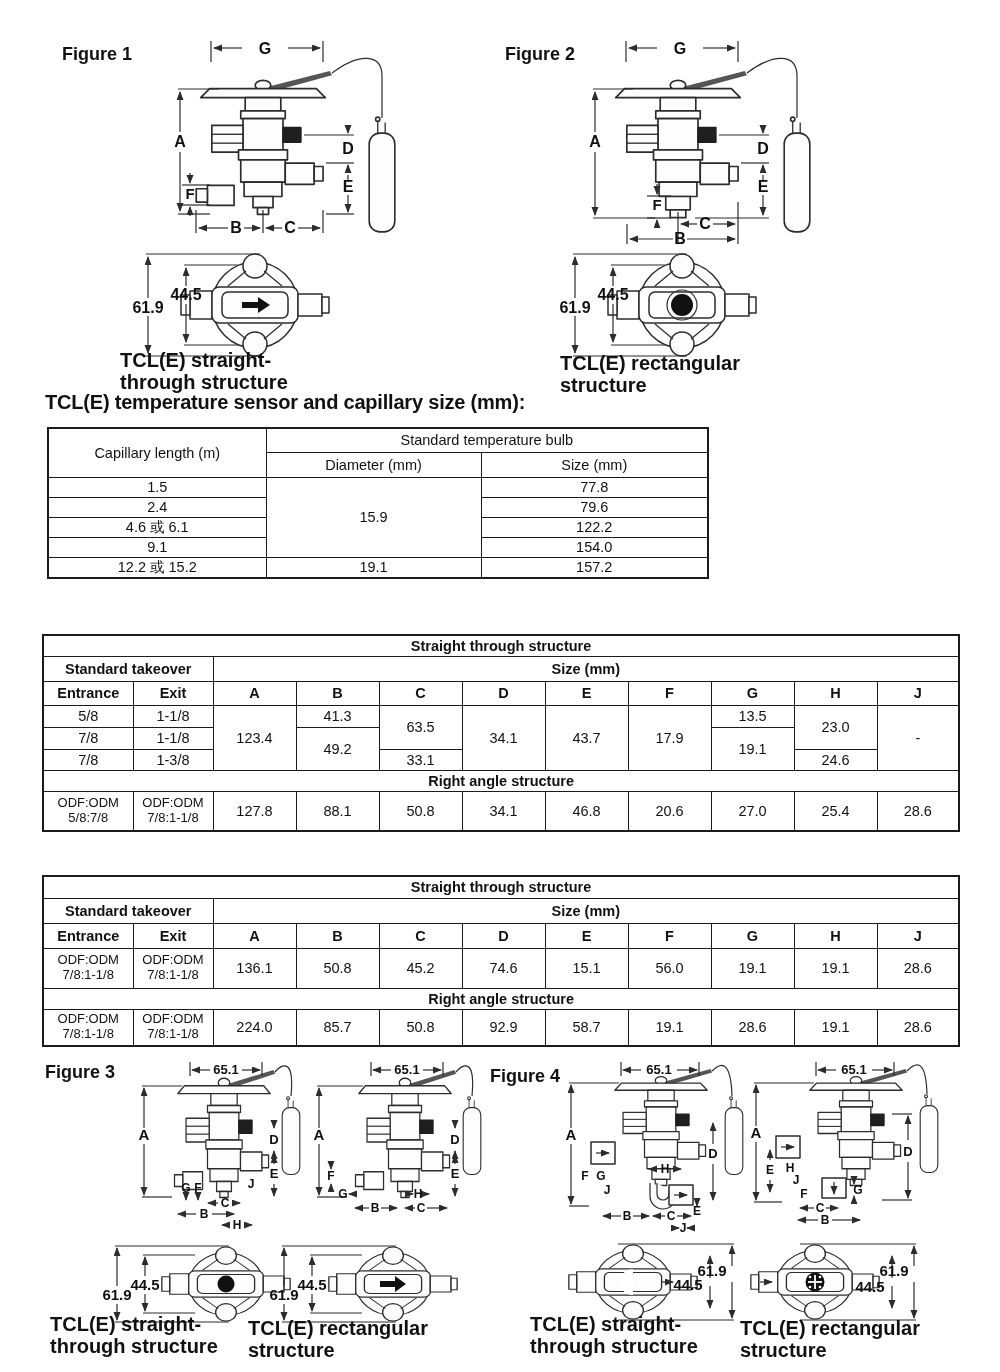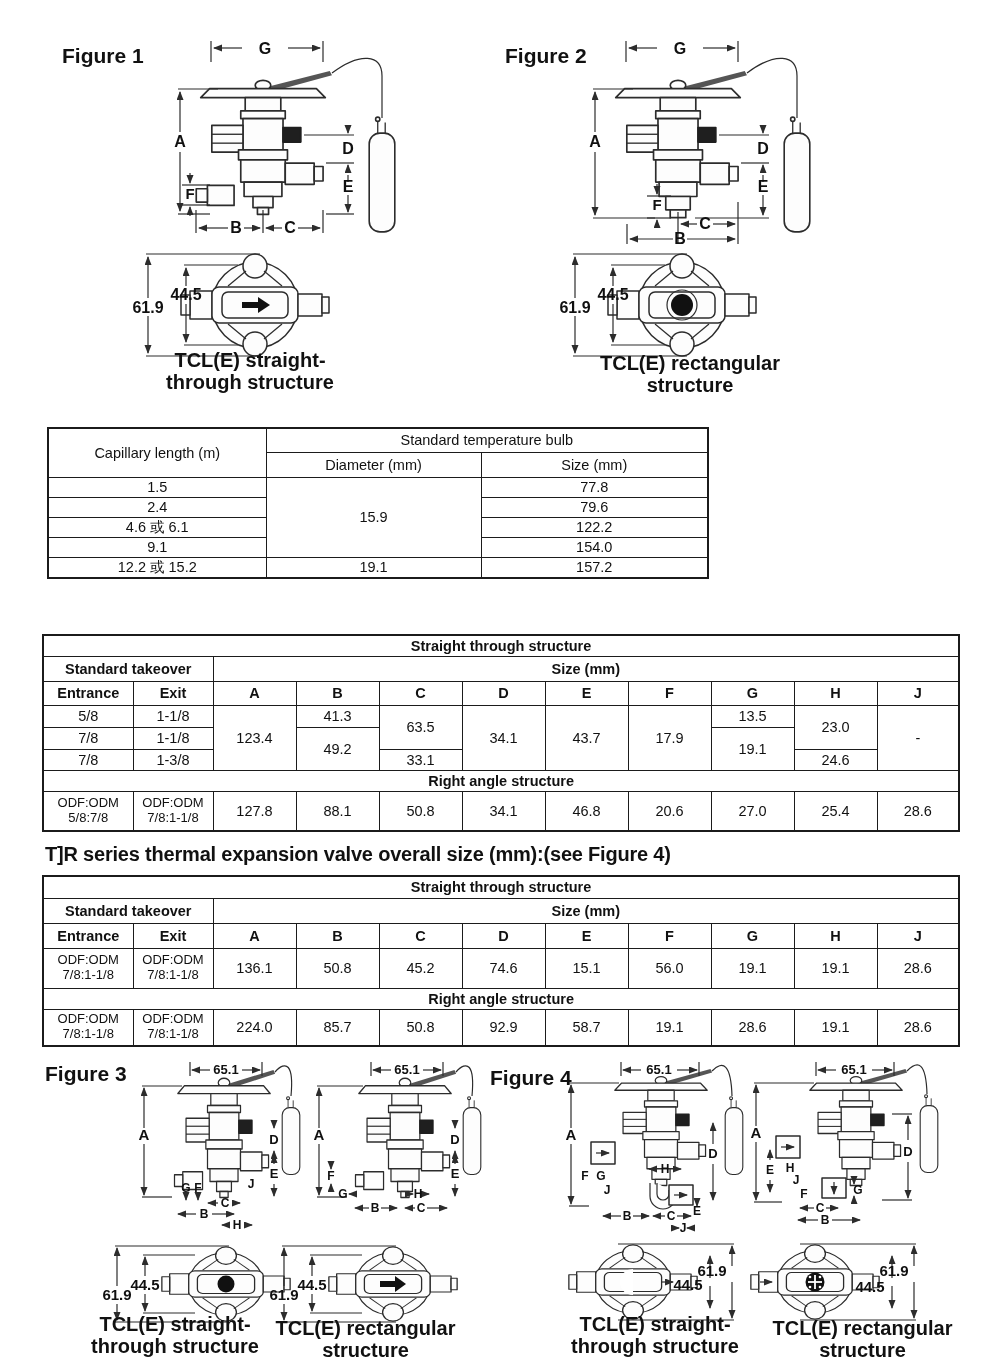--- a/index.html
+++ b/index.html
@@ -1,19 +1,19 @@
 <!DOCTYPE html>
 <html><head>
 <meta charset="utf-8">
 <style>
   html,body{margin:0;padding:0;background:#fff;}
   .page{position:relative;width:1000px;height:1372px;background:#fff;overflow:hidden;
         font-family:"Liberation Sans",sans-serif;color:#111;}
-  .figlabel{position:absolute;font-size:21px;font-weight:bold;white-space:nowrap;}
-  .caption{position:absolute;text-align:center;font-size:20px;font-weight:bold;line-height:1.08;}
+  .figlabel{position:absolute;font-size:18px;font-weight:bold;white-space:nowrap;}
+  .caption{position:absolute;text-align:left;font-size:20px;font-weight:bold;line-height:1.08;}
   h2.sec{position:absolute;margin:0;font-size:20px;font-weight:bold;white-space:nowrap;letter-spacing:-0.2px;}
   table.tb{position:absolute;border-collapse:collapse;table-layout:fixed;background:#fff;
            border:2px solid #1b1b1b;font-size:14.5px;}
   table.tb td{border:1.5px solid #1b1b1b;text-align:center;vertical-align:middle;padding:0 2px;}
   .bold{font-weight:bold;margin-left:12px;}
   .sm{font-size:13px;line-height:1.15;}
   svg.fig{position:absolute;overflow:visible;}
   .art rect,.art polygon,.art ellipse,.art circle,.art path{fill:#fdfdfd;stroke:#2c2c2c;stroke-width:1.5;stroke-linejoin:round;}
   .art line{stroke:#2c2c2c;stroke-width:1.2;}
   .art .dk{fill:#1f1f1f;stroke:#1f1f1f;}
@@ -216,20 +216,21 @@
       <line class="dm" x1="66" y1="93" x2="120" y2="93"></line>
   <line class="dm" x1="68" y1="34" x2="68" y2="16" marker-end="url(#aE)"></line>
   <line class="dm" x1="68" y1="52" x2="68" y2="90" marker-end="url(#aE)"></line>
   <text x="68" y="48" class="t16">44.5</text>
 </svg>
 <div class="caption" style="left:560px;top:353px;width:260px">
   <div>TCL(E) rectangular</div>
   <div>structure</div>
 </div>
 
+<h2 class="sec" style="left:45px;top:391px">TCL(E) temperature sensor and capillary size (mm):</h2>
 <table class="tb" style="left:47px;top:427px;width:660px">
   <colgroup>
         <col style="width:218px">
         <col style="width:215px">
         <col style="width:227px">
       </colgroup>
   <tbody>
         <tr style="height:24px">
     <td rowspan="2">Capillary length (m)</td>
     <td colspan="2">Standard temperature bulb</td>
@@ -335,21 +336,20 @@
     <td>34.1</td>
     <td>46.8</td>
     <td>20.6</td>
     <td>27.0</td>
     <td>25.4</td>
     <td>28.6</td>
   </tr>
 </tbody>
     </table>
 
-<h2 class="sec" style="left:45px;top:843px">T]R series thermal expansion valve overall size (mm):(see Figure 4)</h2>
 <table class="tb" style="left:42px;top:875px;width:916px">
   <colgroup>
         <col style="width:90px">
         <col style="width:80px">
         <col style="width:83px">
         <col style="width:83px">
         <col style="width:83px">
         <col style="width:83px">
         <col style="width:83px">
         <col style="width:83px">

